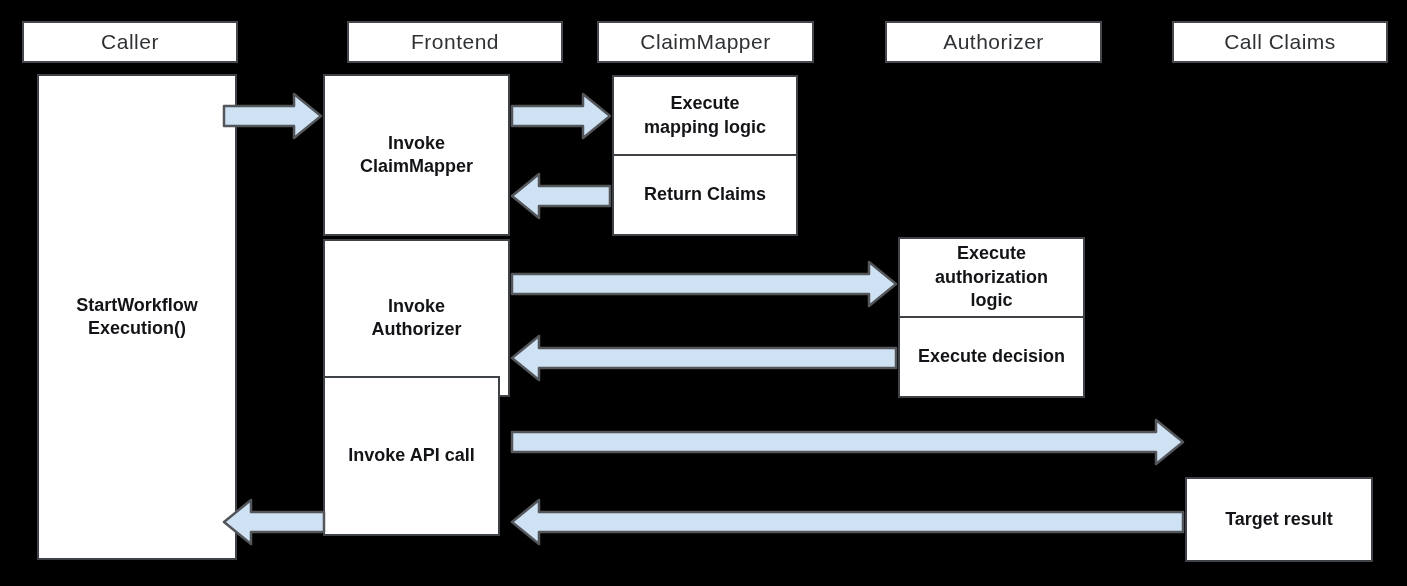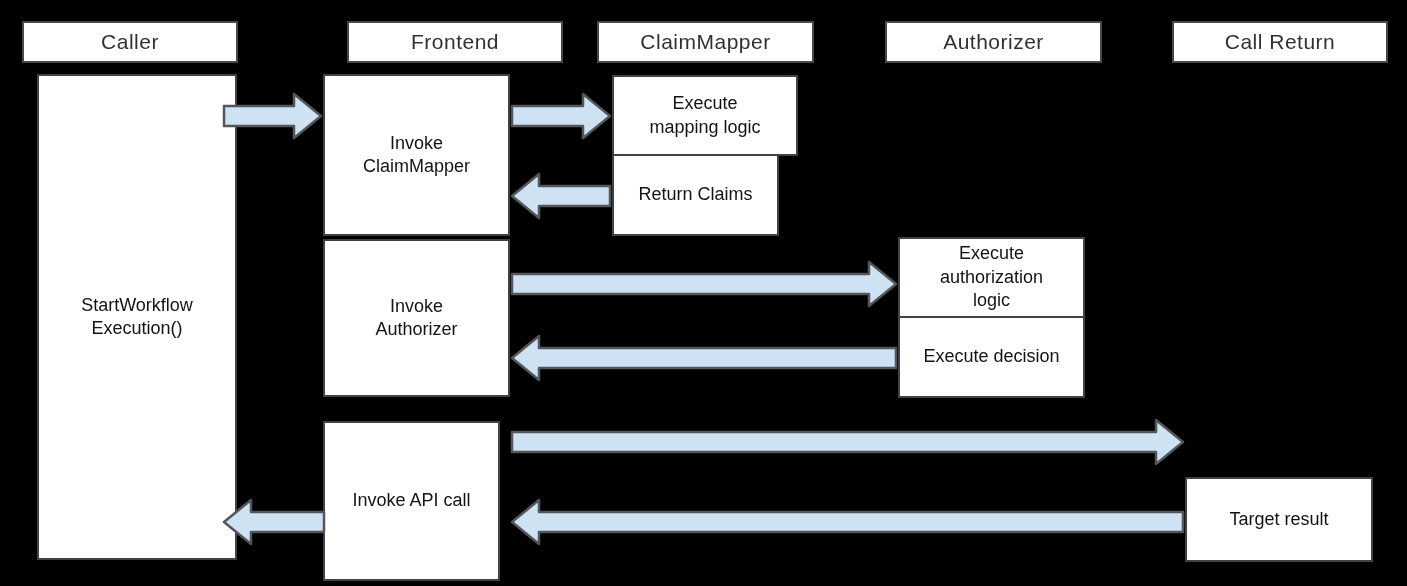--- a/index.html
+++ b/index.html
@@ -29,55 +29,55 @@
   .node {
     position: absolute;
     box-sizing: border-box;
     background: #ffffff;
     border: 2px solid #3f4347;
     display: flex;
     align-items: center;
     justify-content: center;
     text-align: center;
     font-size: 18px;
-    font-weight: 400;
+    font-weight: 700;
     color: #121417;
     line-height: 1.3;
     white-space: pre-line;
     padding: 14px;
   }
   #arrow-svg {
     position: absolute;
     left: 0; top: 0;
     pointer-events: none;
   }
 </style>
 </head>
 <body>
 
 <div class="stage">
 
   <div class="lifeline" style="left:22px;  top:21px; width:216px;">Caller</div>
   <div class="lifeline" style="left:310px; top:21px; width:216px;margin-left:37px;">Frontend</div>
   <div class="lifeline" style="left:597px; top:21px; width:217px;">ClaimMapper</div>
   <div class="lifeline" style="left:885px; top:21px; width:217px;">Authorizer</div>
-  <div class="lifeline" style="left:1172px;top:21px; width:216px;">Call Return</div>
+  <div class="lifeline" style="left:1172px;top:21px; width:216px;">Call Claims</div>
 
   <div class="node" style="left:37px;   top:74px;  width:200px; height:486px;">StartWorkflow
 Execution()</div>
 
   <div class="node" style="left:323px;  top:74px;  width:187px; height:162px;">Invoke
 ClaimMapper</div>
   <div class="node" style="left:323px;  top:239px; width:187px; height:158px;">Invoke
 Authorizer</div>
-  <div class="node" style="left:323px;  top:421px; width:177px; height:160px;">Invoke API call</div>
+  <div class="node" style="left:323px;  top:376px; width:177px; height:160px;">Invoke API call</div>
 
   <div class="node" style="left:612px;  top:75px;  width:186px; height:81px;">Execute
 mapping logic</div>
-  <div class="node" style="left:612px;  top:154px; width:167px; height:82px;">Return Claims</div>
+  <div class="node" style="left:612px;  top:154px; width:186px; height:82px;">Return Claims</div>
 
   <div class="node" style="left:898px;  top:237px; width:187px; height:81px;">Execute
 authorization
 logic</div>
   <div class="node" style="left:898px;  top:316px; width:187px; height:82px;">Execute decision</div>
 
   <div class="node" style="left:1185px; top:477px; width:188px; height:85px;">Target result</div>
 
   <svg id="arrow-svg" width="1407" height="586" viewBox="0 0 1407 586">
       <polygon points="224,106 294,106 294,94 321,116 294,138 294,126 224,126" fill="#cfe2f3" stroke="#53565a" stroke-width="2.5" stroke-linejoin="round"></polygon>

